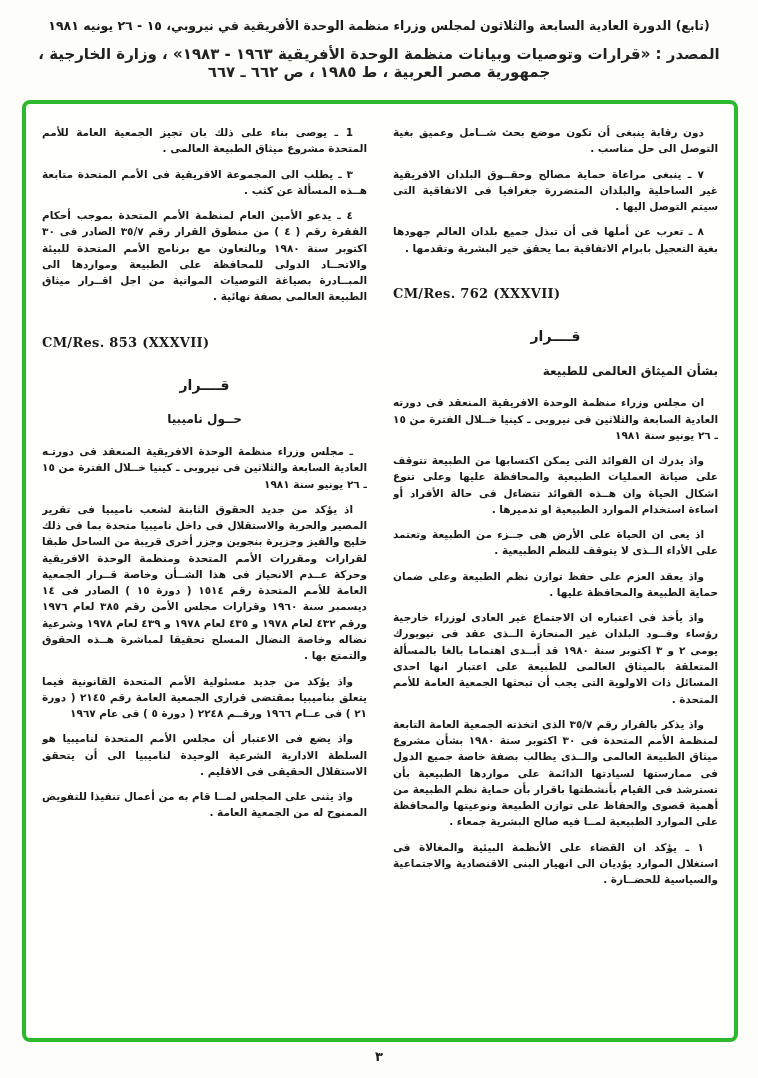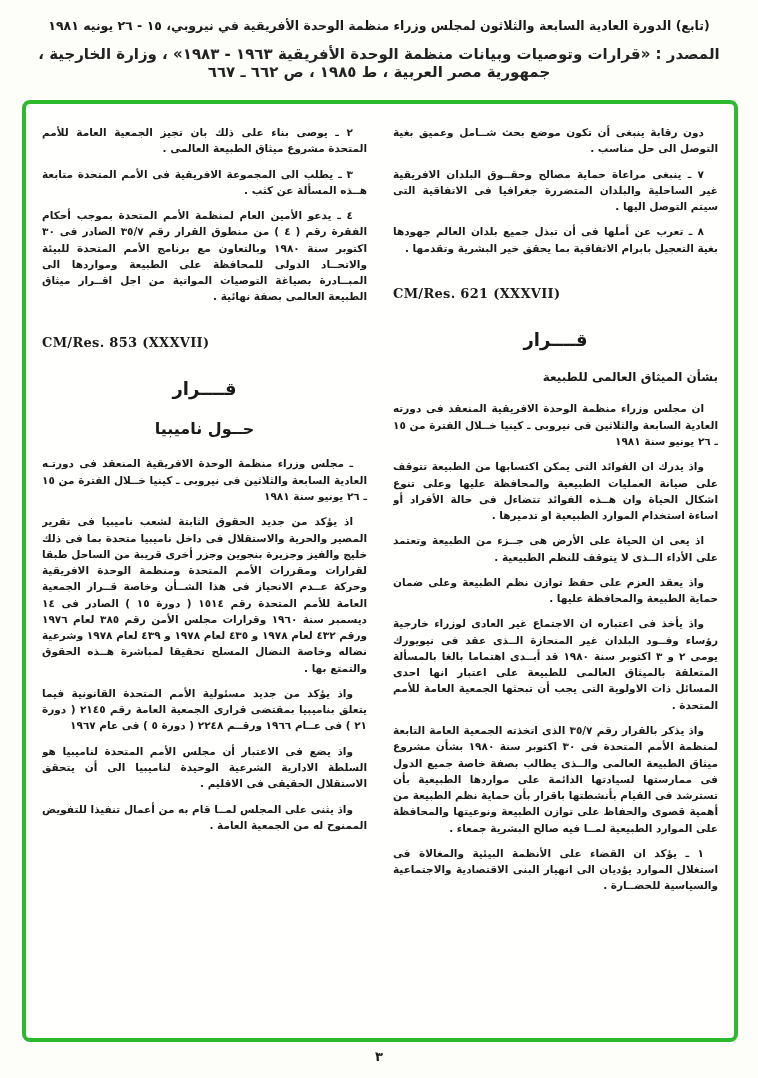--- a/index.html
+++ b/index.html
@@ -72,33 +72,33 @@
     text-align: left;
     text-indent: 0;
     font-size: 13px;
     letter-spacing: 0.3px;
     margin: 28px 0 22px 0;
     font-family: "DejaVu Serif", serif;
   }
   .para.title {
     text-align: center;
     text-indent: 0;
-    font-size: 18px;
+    font-size: 14px;
     margin: 6px 0 14px 0;
   }
   .para.subtitle {
     text-align: right;
     text-indent: 0;
     font-size: 12px;
     margin: 0 0 14px 0;
   }
   .para.subtitle-center {
     text-align: center;
     text-indent: 0;
-    font-size: 16px;
+    font-size: 12px;
     margin: 0 0 14px 0;
   }
   .page-number {
     position: absolute;
     bottom: 14px;
     left: 0;
     right: 0;
     text-align: center;
     font-size: 13px;
     font-weight: bold;
@@ -113,33 +113,33 @@
     <div class="header-title">(تابع) الدورة العادية السابعة والثلاثون لمجلس وزراء منظمة الوحدة الأفريقية في نيروبي، ١٥ - ٢٦ يونيه ١٩٨١</div>
     <div class="header-source">المصدر : «قرارات وتوصيات وبيانات منظمة الوحدة الأفريقية ١٩٦٣ - ١٩٨٣» ، وزارة الخارجية ، جمهورية مصر العربية ، ط ١٩٨٥ ، ص ٦٦٢ ـ ٦٦٧</div>
   </div>
 
   <div class="frame">
     <div class="columns">
       <div class="column">
           <p class="para body">دون رقابة ينبغى أن تكون موضع بحث شــامل وعميق بغية التوصل الى حل مناسب .</p>
           <p class="para body">٧ ـ ينبغى مراعاة حماية مصالح وحقــوق البلدان الافريقية غير الساحلية والبلدان المتضررة جغرافيا فى الاتفاقية التى سيتم التوصل اليها .</p>
           <p class="para body">٨ ـ تعرب عن أملها فى أن تبذل جميع بلدان العالم جهودها بغية التعجيل بابرام الاتفاقية بما يحقق خير البشرية وتقدمها .</p>
-          <p class="para ref" dir="ltr">CM/Res. 621 (XXXVII)</p>
+          <p class="para ref" dir="ltr">CM/Res. 762 (XXXVII)</p>
           <p class="para title">قــــرار</p>
           <p class="para subtitle">بشأن الميثاق العالمى للطبيعة</p>
           <p class="para body">ان مجلس وزراء منظمة الوحدة الافريقية المنعقد فى دورته العادية السابعة والثلاثين فى نيروبى ـ كينيا خــلال الفترة من ١٥ ـ ٢٦ يونيو سنة ١٩٨١</p>
           <p class="para body">واذ يدرك ان الفوائد التى يمكن اكتسابها من الطبيعة تتوقف على صيانة العمليات الطبيعية والمحافظة عليها وعلى تنوع اشكال الحياة وان هــذه الفوائد تتضاءل فى حالة الأفراد أو اساءة استخدام الموارد الطبيعية او تدميرها .</p>
           <p class="para body">اذ يعى ان الحياة على الأرض هى جــزء من الطبيعة وتعتمد على الأداء الــذى لا يتوقف للنظم الطبيعية .</p>
           <p class="para body">واذ يعقد العزم على حفظ توازن نظم الطبيعة وعلى ضمان حماية الطبيعة والمحافظة عليها .</p>
           <p class="para body">واذ يأخذ فى اعتباره ان الاجتماع غير العادى لوزراء خارجية رؤساء وفــود البلدان غير المنحازة الــذى عقد فى نيويورك يومى ٢ و ٣ اكتوبر سنة ١٩٨٠ قد أبــدى اهتماما بالغا بالمسألة المتعلقة بالميثاق العالمى للطبيعة على اعتبار انها احدى المسائل ذات الاولوية التى يجب أن تبحثها الجمعية العامة للأمم المتحدة .</p>
           <p class="para body">واذ يذكر بالقرار رقم ٣٥/٧ الذى اتخذته الجمعية العامة التابعة لمنظمة الأمم المتحدة فى ٣٠ اكتوبر سنة ١٩٨٠ بشأن مشروع ميثاق الطبيعة العالمى والــذى يطالب بصفة خاصة جميع الدول فى ممارستها لسيادتها الدائمة على مواردها الطبيعية بأن تسترشد فى القيام بأنشطتها باقرار بأن حماية نظم الطبيعة من أهمية قصوى والحفاظ على توازن الطبيعة ونوعيتها والمحافظة على الموارد الطبيعية لمــا فيه صالح البشرية جمعاء .</p>
           <p class="para body">١ ـ يؤكد ان القضاء على الأنظمة البيئية والمغالاة فى استغلال الموارد يؤديان الى انهيار البنى الاقتصادية والاجتماعية والسياسية للحضــارة .</p>
         </div>
       <div class="column">
-          <p class="para body">٢ ـ يوصى بناء على ذلك بان تجيز الجمعية العامة للأمم المتحدة مشروع ميثاق الطبيعة العالمى .</p>
+          <p class="para body">1 ـ يوصى بناء على ذلك بان تجيز الجمعية العامة للأمم المتحدة مشروع ميثاق الطبيعة العالمى .</p>
           <p class="para body">٣ ـ يطلب الى المجموعة الافريقية فى الأمم المتحدة متابعة هــذه المسألة عن كثب .</p>
           <p class="para body">٤ ـ يدعو الأمين العام لمنظمة الأمم المتحدة بموجب أحكام الفقرة رقم ( ٤ ) من منطوق القرار رقم ٣٥/٧ الصادر فى ٣٠ اكتوبر سنة ١٩٨٠ وبالتعاون مع برنامج الأمم المتحدة للبيئة والاتحــاد الدولى للمحافظة على الطبيعة ومواردها الى المبــادرة بصياغة التوصيات المواتية من اجل اقــرار ميثاق الطبيعة العالمى بصفة نهائية .</p>
           <p class="para ref" dir="ltr">CM/Res. 853 (XXXVII)</p>
           <p class="para title">قــــرار</p>
           <p class="para subtitle-center">حــول ناميبيا</p>
           <p class="para body">ـ مجلس وزراء منظمة الوحدة الافريقية المنعقد فى دورتـه العادية السابعة والثلاثين فى نيروبى ـ كينيا خــلال الفترة من ١٥ ـ ٢٦ يونيو سنة ١٩٨١</p>
           <p class="para body">اذ يؤكد من جديد الحقوق الثابتة لشعب ناميبيا فى تقرير المصير والحرية والاستقلال فى داخل ناميبيا متحدة بما فى ذلك خليج والفيز وجزيرة بنجوين وجزر أخرى قريبة من الساحل طبقا لقرارات ومقررات الأمم المتحدة ومنظمة الوحدة الافريقية وحركة عــدم الانحياز فى هذا الشــأن وخاصة قــرار الجمعية العامة للأمم المتحدة رقم ١٥١٤ ( دورة ١٥ ) الصادر فى ١٤ ديسمبر سنة ١٩٦٠ وقرارات مجلس الأمن رقم ٣٨٥ لعام ١٩٧٦ ورقم ٤٣٢ لعام ١٩٧٨ و ٤٣٥ لعام ١٩٧٨ و ٤٣٩ لعام ١٩٧٨ وشرعية نضاله وخاصة النضال المسلح تحقيقا لمباشرة هــذه الحقوق والتمتع بها .</p>
           <p class="para body">واذ يؤكد من جديد مسئولية الأمم المتحدة القانونية فيما يتعلق بناميبيا بمقتضى قرارى الجمعية العامة رقم ٢١٤٥ ( دورة ٢١ ) فى عــام ١٩٦٦ ورقــم ٢٢٤٨ ( دورة ٥ ) فى عام ١٩٦٧</p>
           <p class="para body">واذ يضع فى الاعتبار أن مجلس الأمم المتحدة لناميبيا هو السلطة الادارية الشرعية الوحيدة لناميبيا الى أن يتحقق الاستقلال الحقيقى فى الاقليم .</p>
           <p class="para body">واذ يثنى على المجلس لمــا قام به من أعمال تنفيذا للتفويض الممنوح له من الجمعية العامة .</p>

